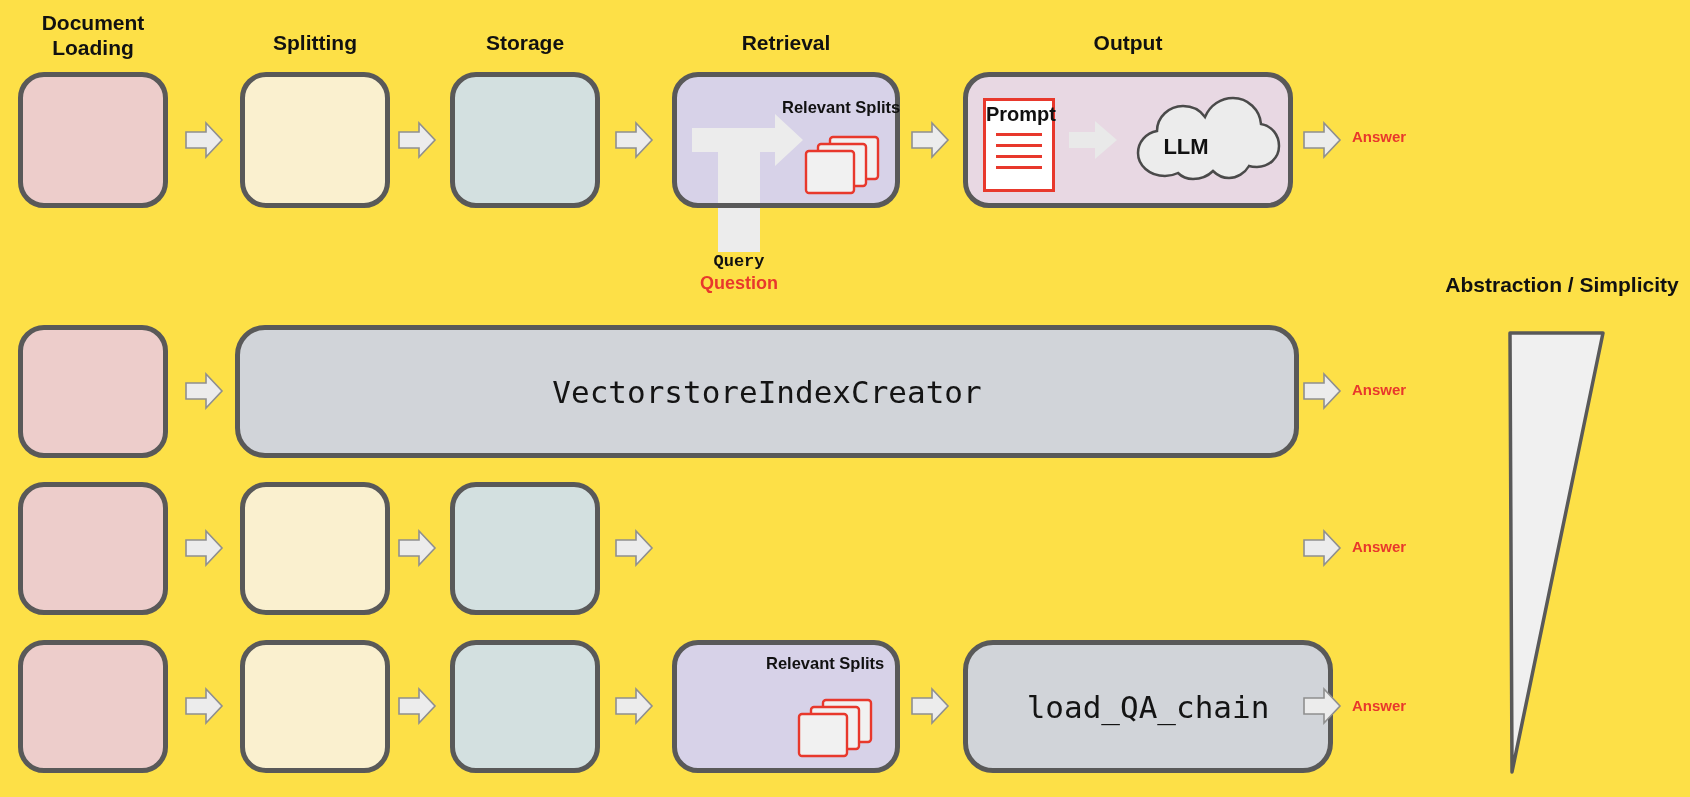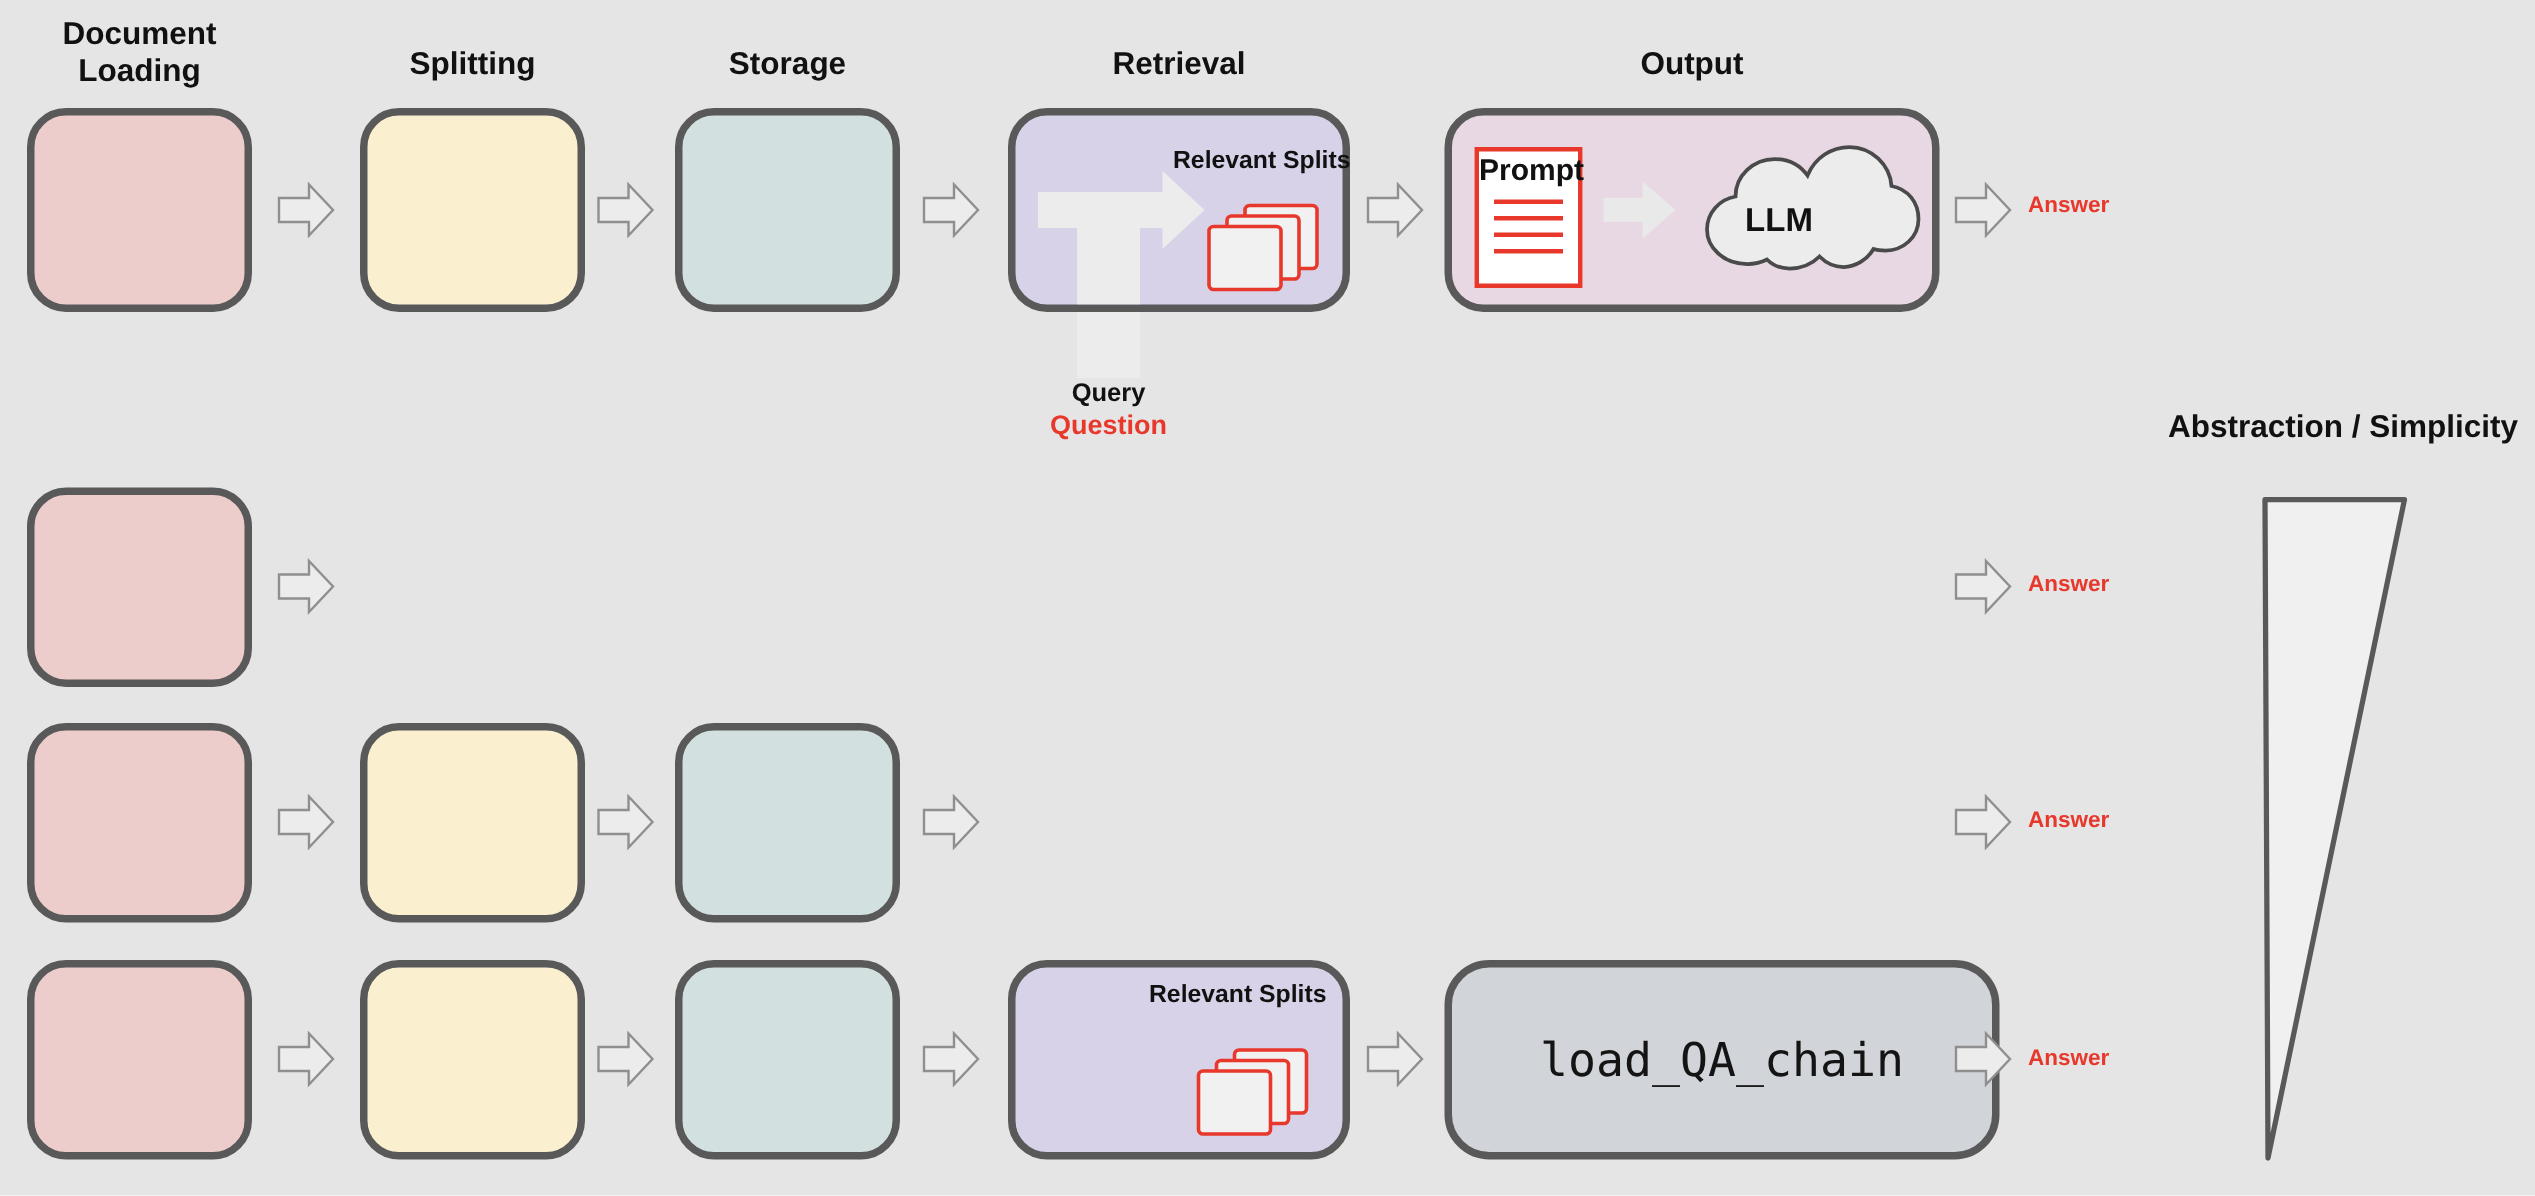--- a/index.html
+++ b/index.html
@@ -1,36 +1,36 @@
 <!DOCTYPE html>
 <html style="--pink: #edcdcb; --yellow: #faf0cf; --teal: #d3e0e0; --purple: #d7d2e8; --rose: #e8d8e3; --gray: #d1d4d9; --border: #595959; --red: #e8382c; --arrow-fill: #ececec; --arrow-stroke: #8f8f8f; --triangle-fill: #f0f0f0; --icon-fill: #f1f1f1; --cloud-stroke: #4a4a4a;"><head>
 <meta charset="utf-8">
 <style>
   html,body{margin:0;padding:0;background:#fff;}
-  .canvas{position:relative;width:1690px;height:797px;background:#e5e5e5;overflow:hidden;
+  .canvas{position:relative;width:1690px;height:797px;background:#fde047;overflow:hidden;
           font-family:"Liberation Sans",sans-serif;}
   .heading{position:absolute;text-align:center;font-weight:bold;font-size:21px;color:#111;
            line-height:1.2;}
   .box{position:absolute;box-sizing:border-box;border:5px solid var(--border);border-radius:26px;}
   .bigbox{position:absolute;box-sizing:border-box;border:5px solid var(--border);border-radius:30px;
           display:flex;align-items:center;justify-content:center;}
   .pink{background:var(--pink);}
   .yellow{background:var(--yellow);}
   .teal{background:var(--teal);}
   .purple{background:var(--purple);}
   .rose{background:var(--rose);}
   .gray{background:var(--gray);}
   .code{font-family:"DejaVu Sans Mono","Liberation Mono",monospace;font-size:31px;color:#141414;
         white-space:nowrap;}
   .arrow{position:absolute;}
   .answer{position:absolute;font-weight:bold;font-size:15px;color:var(--red);white-space:nowrap;}
   .rs-label{position:absolute;font-weight:bold;font-size:16.5px;color:#111;
             line-height:1.18;}
   .stem{position:absolute;background:var(--arrow-fill);}
-  .qlabel{position:absolute;text-align:center;font-weight:bold;font-size:17px;color:#111;}
+  .qlabel{position:absolute;text-align:center;font-weight:bold;font-size:17px;color:#111;font-family:Liberation Mono, monospace;}
   .question{position:absolute;text-align:center;font-weight:bold;font-size:18px;color:var(--red);}
   .t-arrow{position:absolute;left:0;top:0;}
   .t-arrow path{fill:var(--arrow-fill);}
   .blockarrow path{fill:var(--arrow-fill);stroke:var(--arrow-stroke);stroke-width:1.6;}
   .softarrow path{fill:#e9e9e9;}
   .prompt-doc{position:absolute;box-sizing:border-box;background:#fff;border:3px solid var(--red);
               width:72px;height:94px;}
   .prompt-title{font-size:20px;font-weight:bold;color:#111;text-align:center;margin-top:2px;}
   .pline{width:46px;margin:8px auto 0;border-top:3px solid var(--red);}
   .pline.first{margin-top:7px;}
@@ -101,20 +101,23 @@
     </svg>
   <svg class="arrow blockarrow" style="left:1302px;top:121px" width="40" height="38" viewBox="0 0 40 38">
       <path d="M2,11 H22 V2 L38,19 L22,36 V27 H2 Z"></path>
     </svg>
   <div class="answer" style="left:1352px;top:128px">Answer</div>
 
   <div class="box pink" style="left:18px;top:325px;width:150px;height:133px"></div>
   <svg class="arrow blockarrow" style="left:184px;top:372px" width="40" height="38" viewBox="0 0 40 38">
       <path d="M2,11 H22 V2 L38,19 L22,36 V27 H2 Z"></path>
     </svg>
+  <div class="bigbox gray" style="left:235px;top:325px;width:1064px;height:133px">
+    <span class="code">VectorstoreIndexCreator</span>
+  </div>
   <svg class="arrow blockarrow" style="left:1302px;top:372px" width="40" height="38" viewBox="0 0 40 38">
       <path d="M2,11 H22 V2 L38,19 L22,36 V27 H2 Z"></path>
     </svg>
   <div class="answer" style="left:1352px;top:381px">Answer</div>
 
   <div class="box pink" style="left:18px;top:482px;width:150px;height:133px"></div>
   <svg class="arrow blockarrow" style="left:184px;top:529px" width="40" height="38" viewBox="0 0 40 38">
       <path d="M2,11 H22 V2 L38,19 L22,36 V27 H2 Z"></path>
     </svg>
   <div class="box yellow" style="left:240px;top:482px;width:150px;height:133px"></div>

